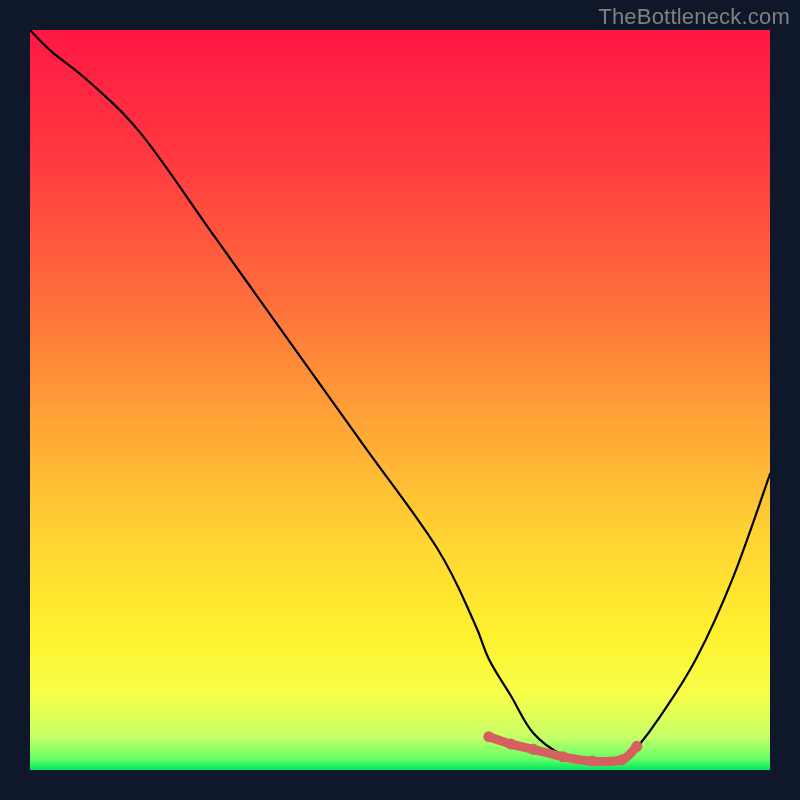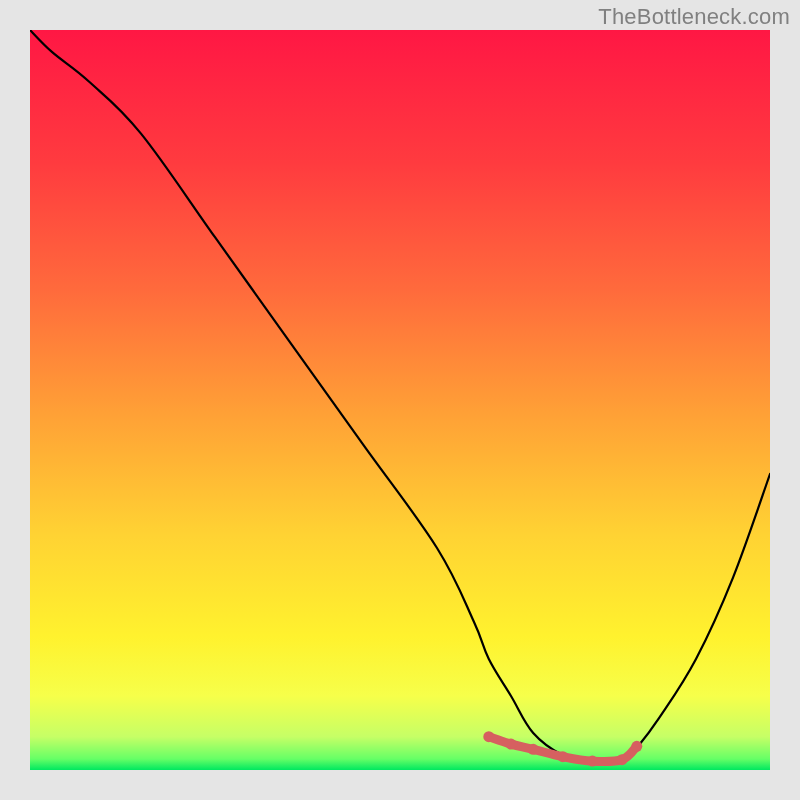--- a/index.html
+++ b/index.html
@@ -8,21 +8,21 @@
     width: 800px;
     height: 800px;
     background: #000;
     overflow: hidden;
     font-family: Arial, Helvetica, sans-serif;
   }
   .outer {
     position: relative;
     width: 800px;
     height: 800px;
-    background: #e5e5e5;
+    background: #0f172a;
   }
   .watermark {
     position: absolute;
     top: 4px;
     right: 10px;
     color: #808080;
     font-size: 22px;
     font-weight: 500;
     letter-spacing: 0.2px;
     z-index: 10;

